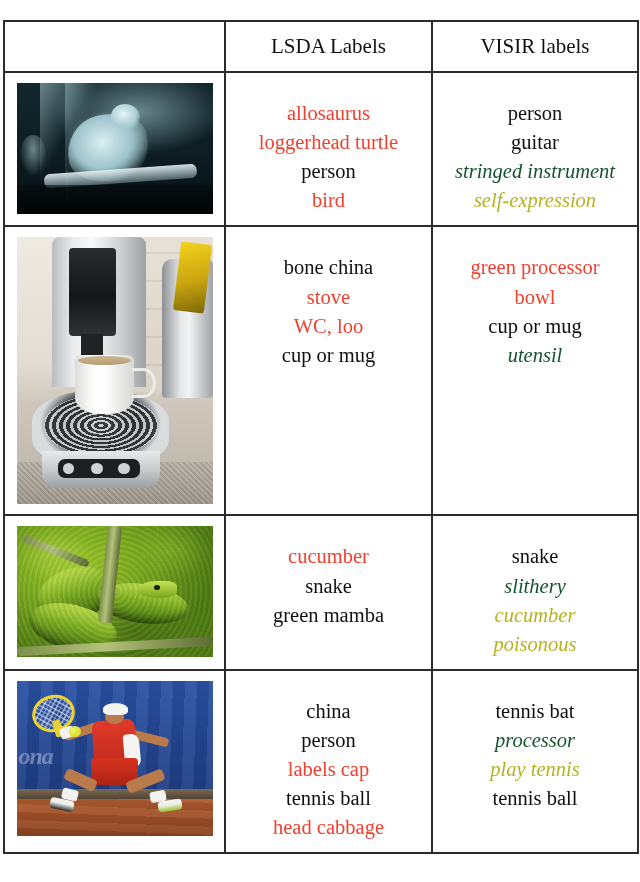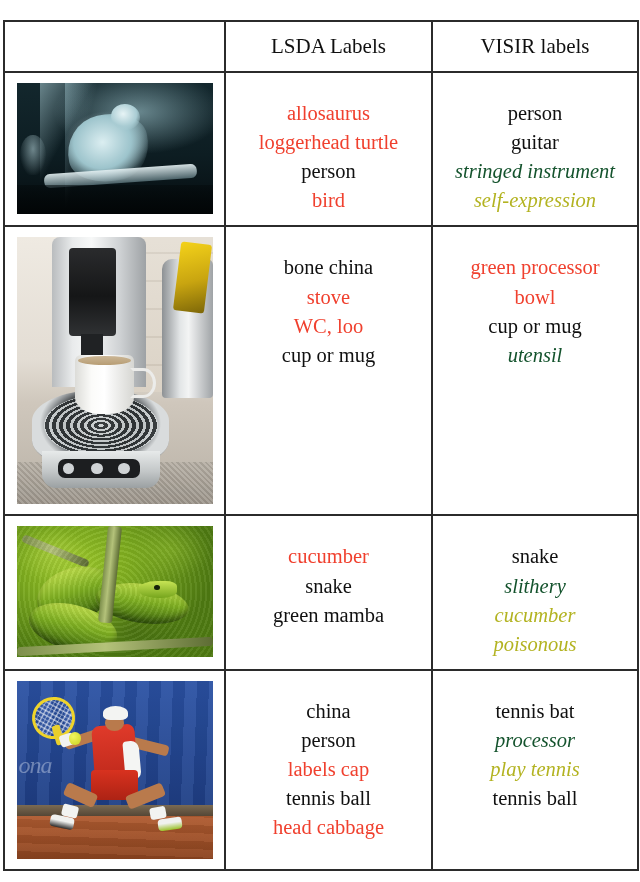--- a/index.html
+++ b/index.html
@@ -276,22 +276,23 @@
     background: linear-gradient(180deg, #c7e455, #76a51d);
     border-radius: 50% 30% 40% 50%;
   }
   .art-snake .eye {
     position: absolute; left: 70%; top: 44.5%; width: 3%; height: 4%;
     background: #15220a; border-radius: 50%;
   }
 
   
   .art-tennis {
-    width: 196px; height: 178px;
+    width: 196px; height: 155px;
     background: linear-gradient(180deg, #1d3f8c 0%, #24499b 52%, #2a4f9e 62%, #2a4f9e 63%, #2a4f9e 64%);
+    font-weight: bold;
   }
   .art-tennis .tarp {
     position: absolute; left: 0; top: 0; width: 100%; height: 70%;
     background:
       repeating-linear-gradient(92deg, rgba(255,255,255,0.05) 0 12px, rgba(0,0,0,0.07) 12px 24px),
       linear-gradient(180deg, #2b52a4 0%, #1f3f86 100%);
   }
   .art-tennis .logo {
     position: absolute; left: 1%; top: 40%;
     font-family: "Liberation Serif", serif;

